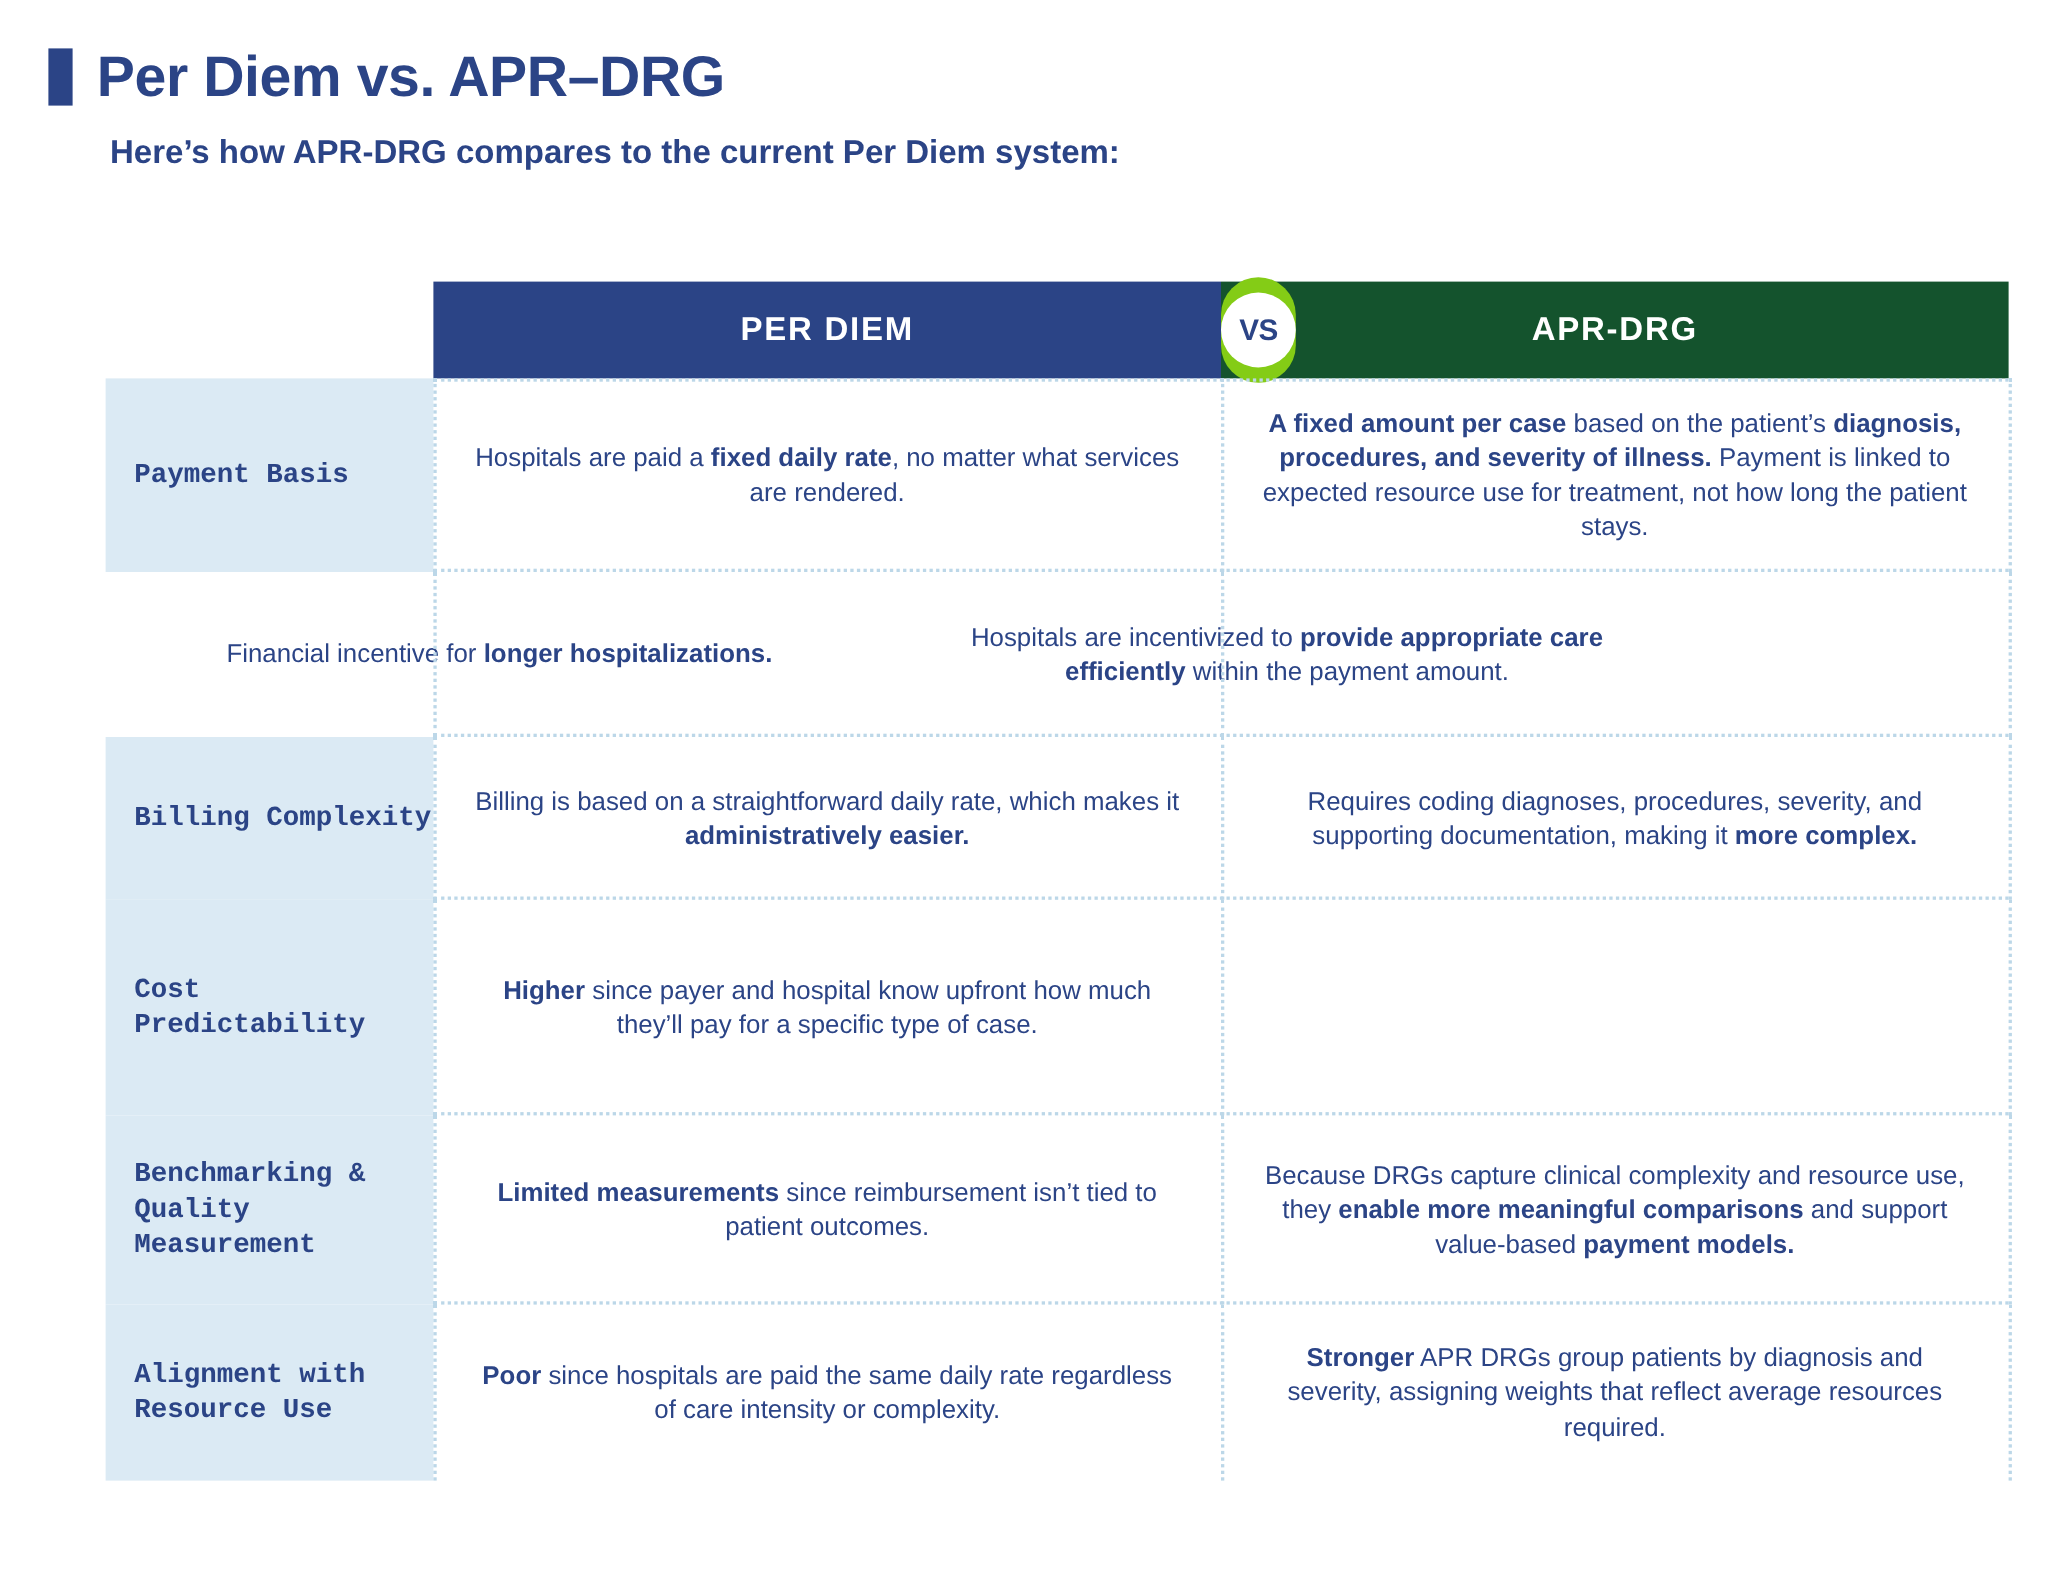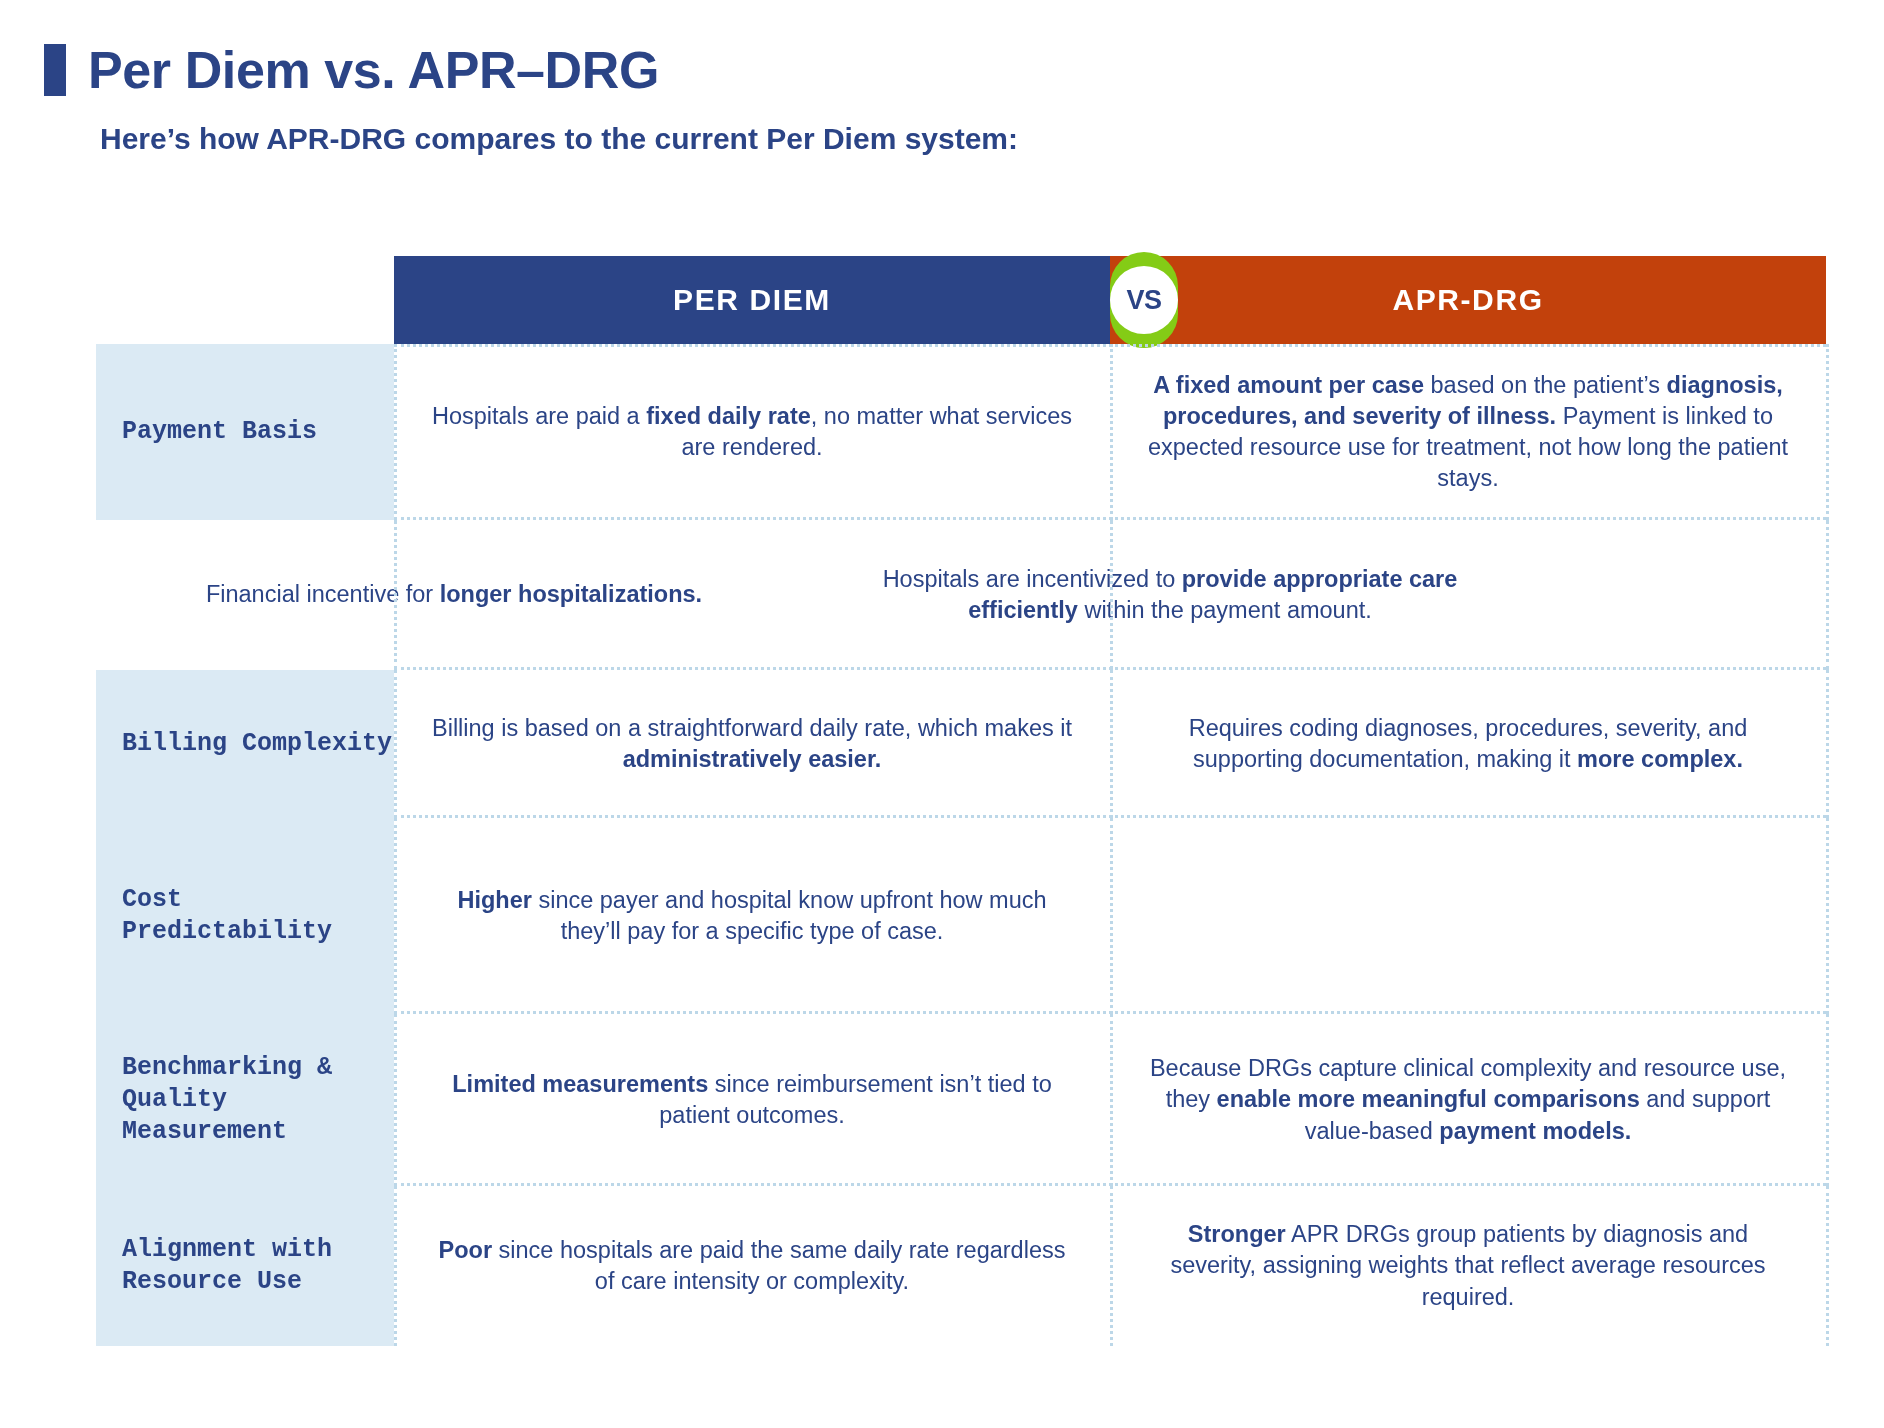--- a/index.html
+++ b/index.html
@@ -79,21 +79,21 @@
     display: flex;
     align-items: center;
     justify-content: center;
     height: 88px;
     color: #ffffff;
     font-size: 30px;
     font-weight: 700;
     letter-spacing: 1.6px;
   }
   .hdr-perdiem { background: #2b4486; }
-  .hdr-aprdrg  { background: #c2410c; }
+  .hdr-aprdrg  { background: #14532d; }
 
   .vs-badge {
     position: absolute;
     left: 1014px;
     top: -4px;
     width: 68px;
     height: 96px;
     background: #84cc16;
     border-radius: 50% / 34px;
     display: flex;

